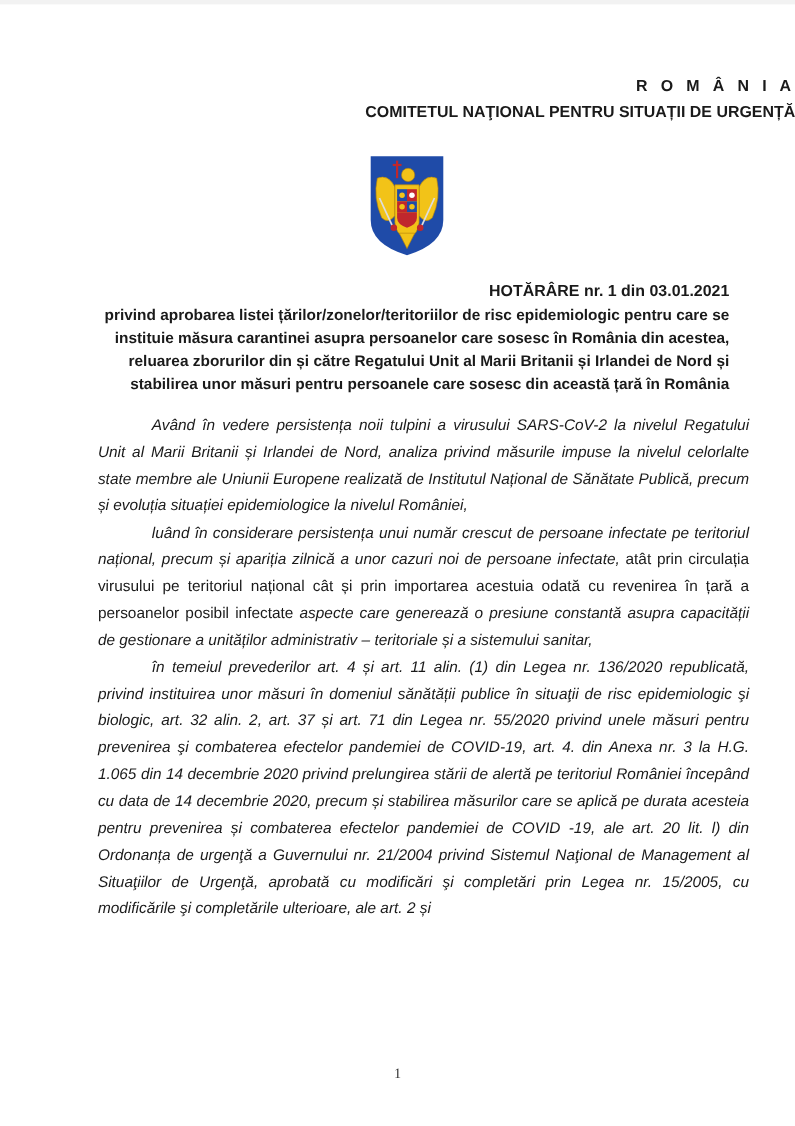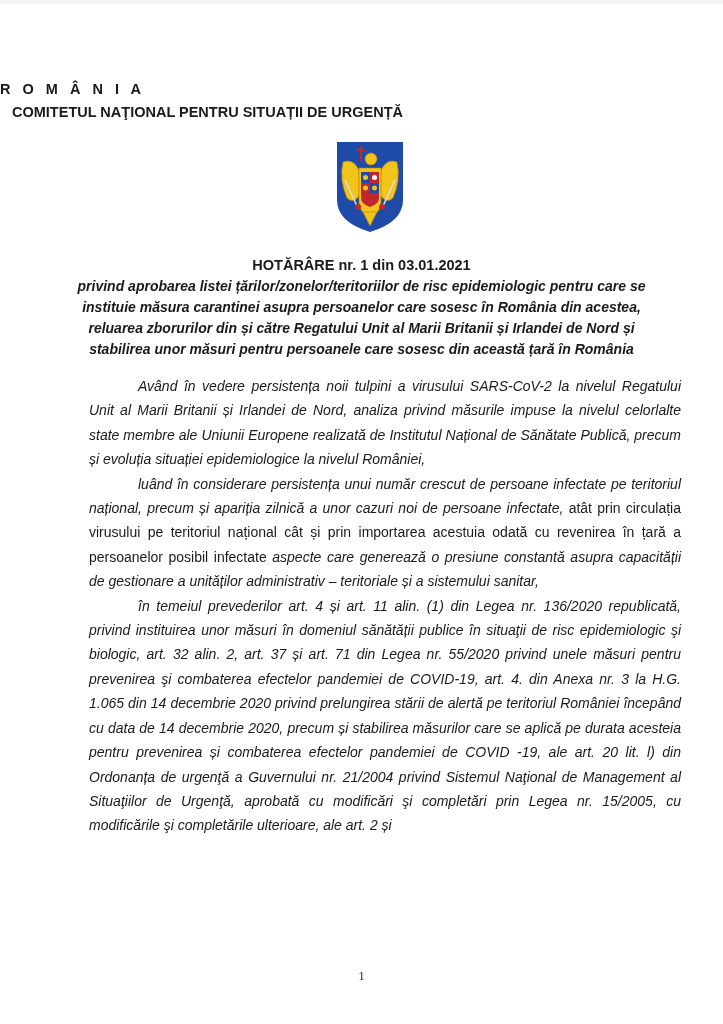--- a/index.html
+++ b/index.html
@@ -25,23 +25,23 @@
     .top-strip {
       position: absolute;
       left: 0; top: 0;
       width: 723px;
       height: 4px;
       background: #f2f2f2;
     }
     .header {
       position: absolute;
       left: 0;
-      top: 78px;
+      top: 68px;
       width: 723px;
-      text-align: left;
+      text-align: right;
       font-weight: bold;
       font-size: 14.5px;
       line-height: 23px;
     }
     .header .country {
       letter-spacing: 4px;
     }
     .header .committee {
       font-size: 14.5px;
       padding-left: 12px;
@@ -51,30 +51,29 @@
       left: 335px;
       top: 140px;
       width: 70px;
       height: 94px;
     }
     .decision {
       position: absolute;
       left: 60px;
       top: 255px;
       width: 603px;
-      text-align: center;
+      text-align: right;
       font-size: 14px;
       line-height: 21px;
       font-weight: bold;
     }
     .decision .title {
       font-size: 14.5px;
     }
     .decision .subtitle {
-      font-style: italic;
     }
     .body-text {
       position: absolute;
       left: 65px;
       top: 374px;
       width: 592px;
       font-size: 14px;
       line-height: 24.4px;
       text-align: justify;
       margin-left: 24px;

